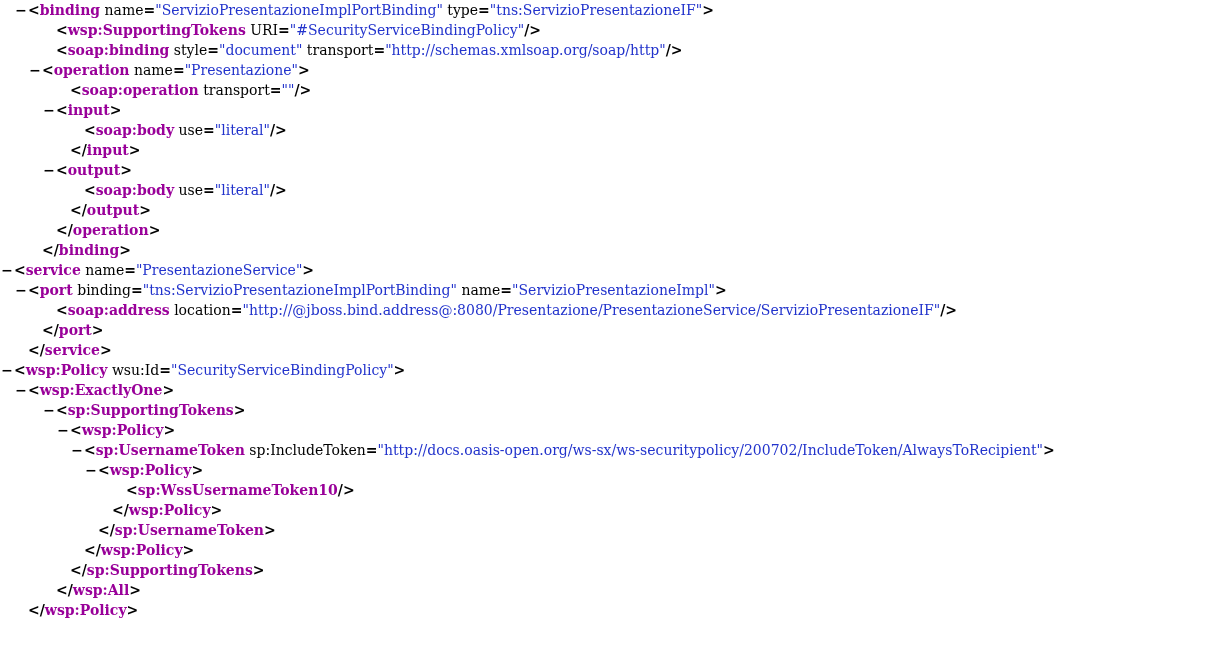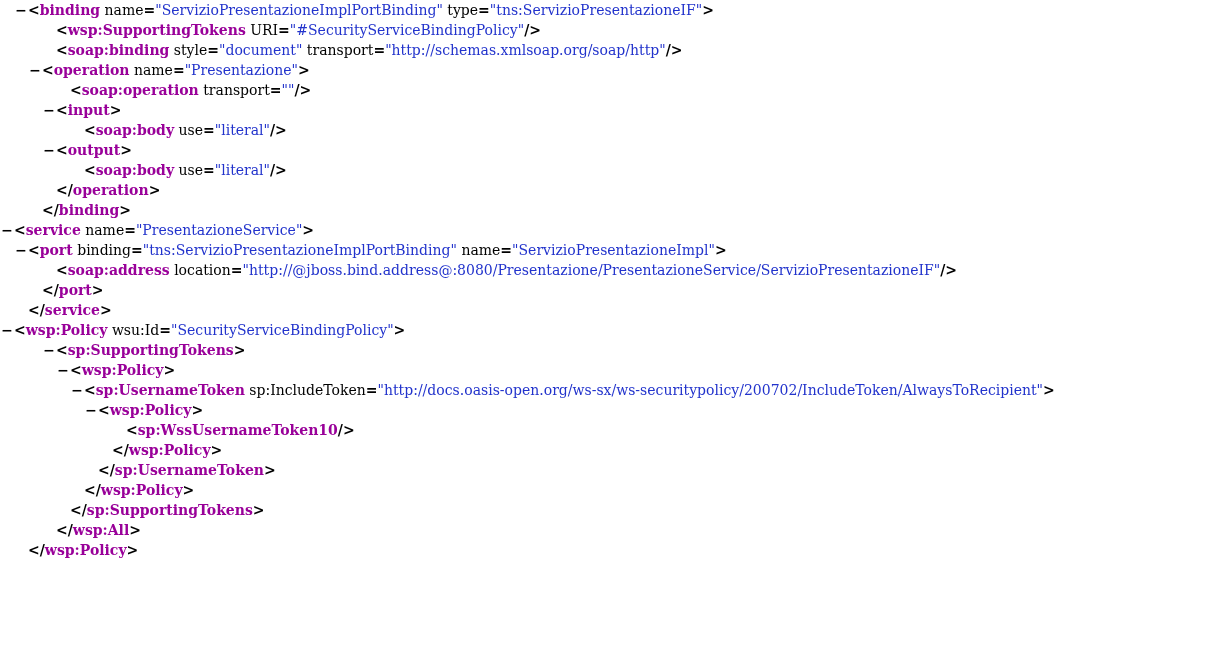--- a/index.html
+++ b/index.html
@@ -32,30 +32,33 @@
 <body>
 
 <div id="xml-tree">
     <span class="ln"><span class="sp">&nbsp;</span><span class="toggle">−</span><span class="pn">&lt;</span><span class="el">binding</span> <span class="at">name</span><span class="pn">=</span><span class="av">"ServizioPresentazioneImplPortBinding"</span> <span class="at">type</span><span class="pn">=</span><span class="av">"tns:ServizioPresentazioneIF"</span><span class="pn">&gt;</span></span>
     <span class="ln"><span class="sp">&nbsp;</span><span class="sp">&nbsp;</span><span class="sp">&nbsp;</span><span class="sp">&nbsp;</span><span class="pn">&lt;</span><span class="el">wsp:SupportingTokens</span> <span class="at">URI</span><span class="pn">=</span><span class="av">"#SecurityServiceBindingPolicy"</span><span class="pn">/&gt;</span></span>
     <span class="ln"><span class="sp">&nbsp;</span><span class="sp">&nbsp;</span><span class="sp">&nbsp;</span><span class="sp">&nbsp;</span><span class="pn">&lt;</span><span class="el">soap:binding</span> <span class="at">style</span><span class="pn">=</span><span class="av">"document"</span> <span class="at">transport</span><span class="pn">=</span><span class="av">"http://schemas.xmlsoap.org/soap/http"</span><span class="pn">/&gt;</span></span>
     <span class="ln"><span class="sp">&nbsp;</span><span class="sp">&nbsp;</span><span class="toggle">−</span><span class="pn">&lt;</span><span class="el">operation</span> <span class="at">name</span><span class="pn">=</span><span class="av">"Presentazione"</span><span class="pn">&gt;</span></span>
     <span class="ln"><span class="sp">&nbsp;</span><span class="sp">&nbsp;</span><span class="sp">&nbsp;</span><span class="sp">&nbsp;</span><span class="sp">&nbsp;</span><span class="pn">&lt;</span><span class="el">soap:operation</span> <span class="at">transport</span><span class="pn">=</span><span class="av">""</span><span class="pn">/&gt;</span></span>
     <span class="ln"><span class="sp">&nbsp;</span><span class="sp">&nbsp;</span><span class="sp">&nbsp;</span><span class="toggle">−</span><span class="pn">&lt;</span><span class="el">input</span><span class="pn">&gt;</span></span>
     <span class="ln"><span class="sp">&nbsp;</span><span class="sp">&nbsp;</span><span class="sp">&nbsp;</span><span class="sp">&nbsp;</span><span class="sp">&nbsp;</span><span class="sp">&nbsp;</span><span class="pn">&lt;</span><span class="el">soap:body</span> <span class="at">use</span><span class="pn">=</span><span class="av">"literal"</span><span class="pn">/&gt;</span></span>
+    <span class="ln"><span class="sp">&nbsp;</span><span class="sp">&nbsp;</span><span class="sp">&nbsp;</span><span class="sp">&nbsp;</span><span class="sp">&nbsp;</span><span class="pn">&lt;/</span><span class="el">input</span><span class="pn">&gt;</span></span>
     <span class="ln"><span class="sp">&nbsp;</span><span class="sp">&nbsp;</span><span class="sp">&nbsp;</span><span class="toggle">−</span><span class="pn">&lt;</span><span class="el">output</span><span class="pn">&gt;</span></span>
     <span class="ln"><span class="sp">&nbsp;</span><span class="sp">&nbsp;</span><span class="sp">&nbsp;</span><span class="sp">&nbsp;</span><span class="sp">&nbsp;</span><span class="sp">&nbsp;</span><span class="pn">&lt;</span><span class="el">soap:body</span> <span class="at">use</span><span class="pn">=</span><span class="av">"literal"</span><span class="pn">/&gt;</span></span>
+    <span class="ln"><span class="sp">&nbsp;</span><span class="sp">&nbsp;</span><span class="sp">&nbsp;</span><span class="sp">&nbsp;</span><span class="sp">&nbsp;</span><span class="pn">&lt;/</span><span class="el">output</span><span class="pn">&gt;</span></span>
     <span class="ln"><span class="sp">&nbsp;</span><span class="sp">&nbsp;</span><span class="sp">&nbsp;</span><span class="sp">&nbsp;</span><span class="pn">&lt;/</span><span class="el">operation</span><span class="pn">&gt;</span></span>
     <span class="ln"><span class="sp">&nbsp;</span><span class="sp">&nbsp;</span><span class="sp">&nbsp;</span><span class="pn">&lt;/</span><span class="el">binding</span><span class="pn">&gt;</span></span>
     <span class="ln"><span class="toggle">−</span><span class="pn">&lt;</span><span class="el">service</span> <span class="at">name</span><span class="pn">=</span><span class="av">"PresentazioneService"</span><span class="pn">&gt;</span></span>
     <span class="ln"><span class="sp">&nbsp;</span><span class="toggle">−</span><span class="pn">&lt;</span><span class="el">port</span> <span class="at">binding</span><span class="pn">=</span><span class="av">"tns:ServizioPresentazioneImplPortBinding"</span> <span class="at">name</span><span class="pn">=</span><span class="av">"ServizioPresentazioneImpl"</span><span class="pn">&gt;</span></span>
     <span class="ln"><span class="sp">&nbsp;</span><span class="sp">&nbsp;</span><span class="sp">&nbsp;</span><span class="sp">&nbsp;</span><span class="pn">&lt;</span><span class="el">soap:address</span> <span class="at">location</span><span class="pn">=</span><span class="av">"http://@jboss.bind.address@:8080/Presentazione/PresentazioneService/ServizioPresentazioneIF"</span><span class="pn">/&gt;</span></span>
     <span class="ln"><span class="sp">&nbsp;</span><span class="sp">&nbsp;</span><span class="sp">&nbsp;</span><span class="pn">&lt;/</span><span class="el">port</span><span class="pn">&gt;</span></span>
     <span class="ln"><span class="sp">&nbsp;</span><span class="sp">&nbsp;</span><span class="pn">&lt;/</span><span class="el">service</span><span class="pn">&gt;</span></span>
     <span class="ln"><span class="toggle">−</span><span class="pn">&lt;</span><span class="el">wsp:Policy</span> <span class="at">wsu:Id</span><span class="pn">=</span><span class="av">"SecurityServiceBindingPolicy"</span><span class="pn">&gt;</span></span>
+    <span class="ln"><span class="sp">&nbsp;</span><span class="toggle">−</span><span class="pn">&lt;</span><span class="el">wsp:ExactlyOne</span><span class="pn">&gt;</span></span>
     <span class="ln"><span class="sp">&nbsp;</span><span class="sp">&nbsp;</span><span class="sp">&nbsp;</span><span class="toggle">−</span><span class="pn">&lt;</span><span class="el">sp:SupportingTokens</span><span class="pn">&gt;</span></span>
     <span class="ln"><span class="sp">&nbsp;</span><span class="sp">&nbsp;</span><span class="sp">&nbsp;</span><span class="sp">&nbsp;</span><span class="toggle">−</span><span class="pn">&lt;</span><span class="el">wsp:Policy</span><span class="pn">&gt;</span></span>
     <span class="ln"><span class="sp">&nbsp;</span><span class="sp">&nbsp;</span><span class="sp">&nbsp;</span><span class="sp">&nbsp;</span><span class="sp">&nbsp;</span><span class="toggle">−</span><span class="pn">&lt;</span><span class="el">sp:UsernameToken</span> <span class="at">sp:IncludeToken</span><span class="pn">=</span><span class="av">"http://docs.oasis-open.org/ws-sx/ws-securitypolicy/200702/IncludeToken/AlwaysToRecipient"</span><span class="pn">&gt;</span></span>
     <span class="ln"><span class="sp">&nbsp;</span><span class="sp">&nbsp;</span><span class="sp">&nbsp;</span><span class="sp">&nbsp;</span><span class="sp">&nbsp;</span><span class="sp">&nbsp;</span><span class="toggle">−</span><span class="pn">&lt;</span><span class="el">wsp:Policy</span><span class="pn">&gt;</span></span>
     <span class="ln"><span class="sp">&nbsp;</span><span class="sp">&nbsp;</span><span class="sp">&nbsp;</span><span class="sp">&nbsp;</span><span class="sp">&nbsp;</span><span class="sp">&nbsp;</span><span class="sp">&nbsp;</span><span class="sp">&nbsp;</span><span class="sp">&nbsp;</span><span class="pn">&lt;</span><span class="el">sp:WssUsernameToken10</span><span class="pn">/&gt;</span></span>
     <span class="ln"><span class="sp">&nbsp;</span><span class="sp">&nbsp;</span><span class="sp">&nbsp;</span><span class="sp">&nbsp;</span><span class="sp">&nbsp;</span><span class="sp">&nbsp;</span><span class="sp">&nbsp;</span><span class="sp">&nbsp;</span><span class="pn">&lt;/</span><span class="el">wsp:Policy</span><span class="pn">&gt;</span></span>
     <span class="ln"><span class="sp">&nbsp;</span><span class="sp">&nbsp;</span><span class="sp">&nbsp;</span><span class="sp">&nbsp;</span><span class="sp">&nbsp;</span><span class="sp">&nbsp;</span><span class="sp">&nbsp;</span><span class="pn">&lt;/</span><span class="el">sp:UsernameToken</span><span class="pn">&gt;</span></span>
     <span class="ln"><span class="sp">&nbsp;</span><span class="sp">&nbsp;</span><span class="sp">&nbsp;</span><span class="sp">&nbsp;</span><span class="sp">&nbsp;</span><span class="sp">&nbsp;</span><span class="pn">&lt;/</span><span class="el">wsp:Policy</span><span class="pn">&gt;</span></span>
     <span class="ln"><span class="sp">&nbsp;</span><span class="sp">&nbsp;</span><span class="sp">&nbsp;</span><span class="sp">&nbsp;</span><span class="sp">&nbsp;</span><span class="pn">&lt;/</span><span class="el">sp:SupportingTokens</span><span class="pn">&gt;</span></span>
     <span class="ln"><span class="sp">&nbsp;</span><span class="sp">&nbsp;</span><span class="sp">&nbsp;</span><span class="sp">&nbsp;</span><span class="pn">&lt;/</span><span class="el">wsp:All</span><span class="pn">&gt;</span></span>

